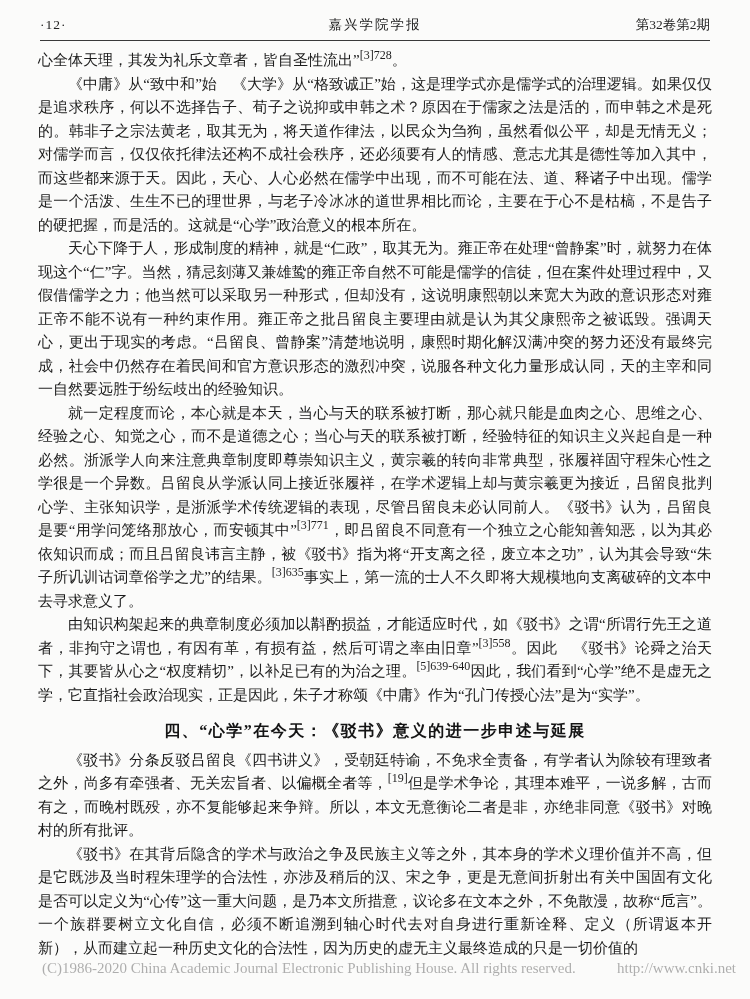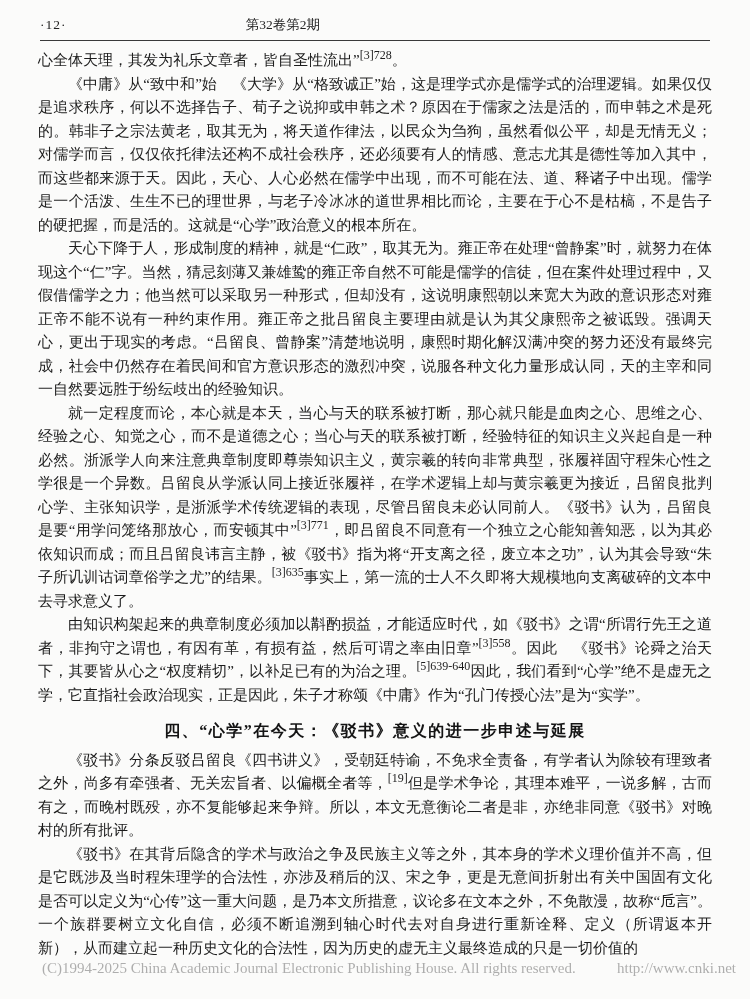--- a/index.html
+++ b/index.html
@@ -73,32 +73,33 @@
     font-family: "Liberation Serif", "DejaVu Serif", serif;
   }
 </style>
 </head>
 <body>
 
 <div class="page">
 
   <div class="header">
     <span class="hdr-left">·12·</span>
+    <span class="hdr-mid">嘉兴学院学报</span>
     <span class="hdr-right">第32卷第2期</span>
   </div>
 
   <div class="article">
       <p class="">心全体天理，其发为礼乐文章者，皆自圣性流出”<sup class="cite">[3]728</sup>。</p>
       <p class="indent">《中庸》从“致中和”始　《大学》从“格致诚正”始，这是理学式亦是儒学式的治理逻辑。如果仅仅是追求秩序，何以不选择告子、荀子之说抑或申韩之术？原因在于儒家之法是活的，而申韩之术是死的。韩非子之宗法黄老，取其无为，将天道作律法，以民众为刍狗，虽然看似公平，却是无情无义；对儒学而言，仅仅依托律法还构不成社会秩序，还必须要有人的情感、意志尤其是德性等加入其中，而这些都来源于天。因此，天心、人心必然在儒学中出现，而不可能在法、道、释诸子中出现。儒学是一个活泼、生生不已的理世界，与老子冷冰冰的道世界相比而论，主要在于心不是枯槁，不是告子的硬把握，而是活的。这就是“心学”政治意义的根本所在。</p>
       <p class="indent">天心下降于人，形成制度的精神，就是“仁政”，取其无为。雍正帝在处理“曾静案”时，就努力在体现这个“仁”字。当然，猜忌刻薄又兼雄鸷的雍正帝自然不可能是儒学的信徒，但在案件处理过程中，又假借儒学之力；他当然可以采取另一种形式，但却没有，这说明康熙朝以来宽大为政的意识形态对雍正帝不能不说有一种约束作用。雍正帝之批吕留良主要理由就是认为其父康熙帝之被诋毁。强调天心，更出于现实的考虑。“吕留良、曾静案”清楚地说明，康熙时期化解汉满冲突的努力还没有最终完成，社会中仍然存在着民间和官方意识形态的激烈冲突，说服各种文化力量形成认同，天的主宰和同一自然要远胜于纷纭歧出的经验知识。</p>
       <p class="indent">就一定程度而论，本心就是本天，当心与天的联系被打断，那心就只能是血肉之心、思维之心、经验之心、知觉之心，而不是道德之心；当心与天的联系被打断，经验特征的知识主义兴起自是一种必然。浙派学人向来注意典章制度即尊崇知识主义，黄宗羲的转向非常典型，张履祥固守程朱心性之学很是一个异数。吕留良从学派认同上接近张履祥，在学术逻辑上却与黄宗羲更为接近，吕留良批判心学、主张知识学，是浙派学术传统逻辑的表现，尽管吕留良未必认同前人。《驳书》认为，吕留良是要“用学问笼络那放心，而安顿其中”<sup class="cite">[3]771</sup>，即吕留良不同意有一个独立之心能知善知恶，以为其必依知识而成；而且吕留良讳言主静，被《驳书》指为将“开支离之径，废立本之功”，认为其会导致“朱子所讥训诂词章俗学之尤”的结果。<sup class="cite">[3]635</sup>事实上，第一流的士人不久即将大规模地向支离破碎的文本中去寻求意义了。</p>
       <p class="indent">由知识构架起来的典章制度必须加以斠酌损益，才能适应时代，如《驳书》之谓“所谓行先王之道者，非拘守之谓也，有因有革，有损有益，然后可谓之率由旧章”<sup class="cite">[3]558</sup>。因此　《驳书》论舜之治天下，其要皆从心之“权度精切”，以补足已有的为治之理。<sup class="cite">[5]639-640</sup>因此，我们看到“心学”绝不是虚无之学，它直指社会政治现实，正是因此，朱子才称颂《中庸》作为“孔门传授心法”是为“实学”。</p>
       <h2 class="section-heading">四、“心学”在今天：《驳书》意义的进一步申述与延展</h2>
       <p class="indent">《驳书》分条反驳吕留良《四书讲义》，受朝廷特谕，不免求全责备，有学者认为除较有理致者之外，尚多有牵强者、无关宏旨者、以偏概全者等，<sup class="cite">[19]</sup>但是学术争论，其理本难平，一说多解，古而有之，而晚村既殁，亦不复能够起来争辩。所以，本文无意衡论二者是非，亦绝非同意《驳书》对晚村的所有批评。</p>
       <p class="indent">《驳书》在其背后隐含的学术与政治之争及民族主义等之外，其本身的学术义理价值并不高，但是它既涉及当时程朱理学的合法性，亦涉及稍后的汉、宋之争，更是无意间折射出有关中国固有文化是否可以定义为“心传”这一重大问题，是乃本文所措意，议论多在文本之外，不免散漫，故称“卮言”。一个族群要树立文化自信，必须不断追溯到轴心时代去对自身进行重新诠释、定义（所谓返本开新），从而建立起一种历史文化的合法性，因为历史的虚无主义最终造成的只是一切价值的</p>
     </div>
 
   <div class="watermark">
-    <span>(C)1994-2025 China Academic Journal Electronic Publishing House. All rights reserved.</span>
+    <span>(C)1986-2020 China Academic Journal Electronic Publishing House. All rights reserved.</span>
     <span>http://www.cnki.net</span>
   </div>
 
 </div>
 
 </body></html>

